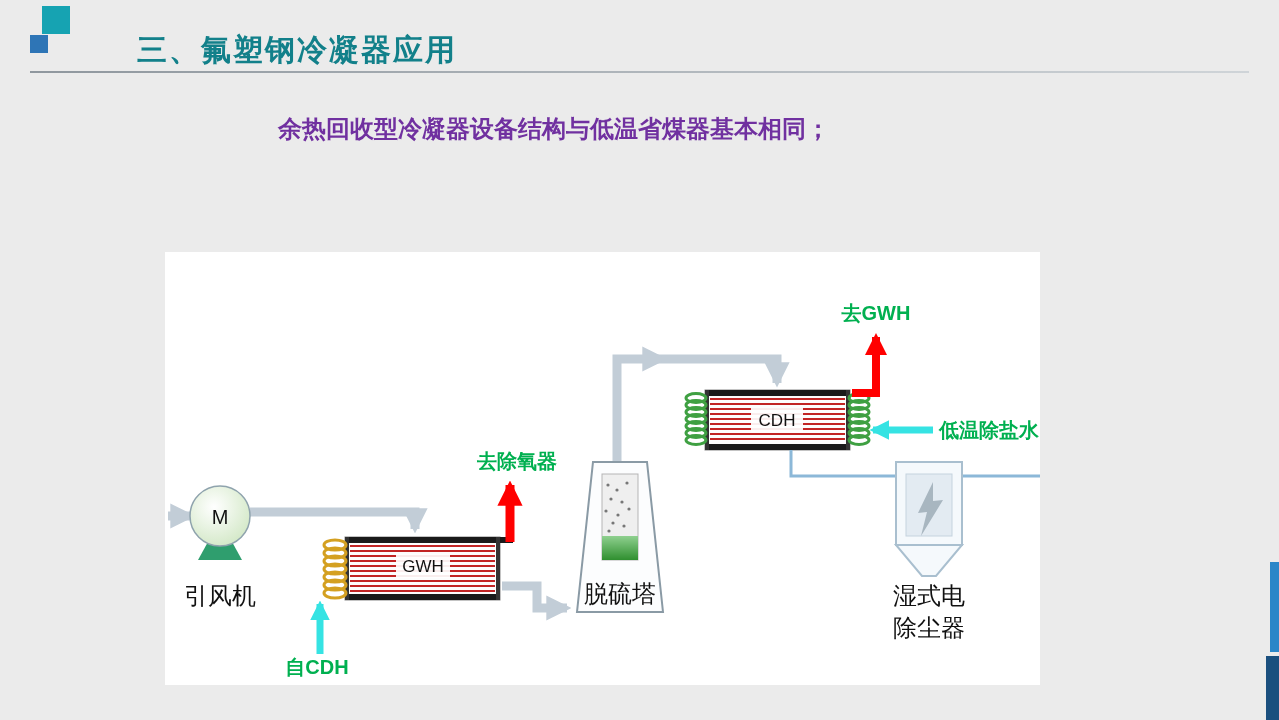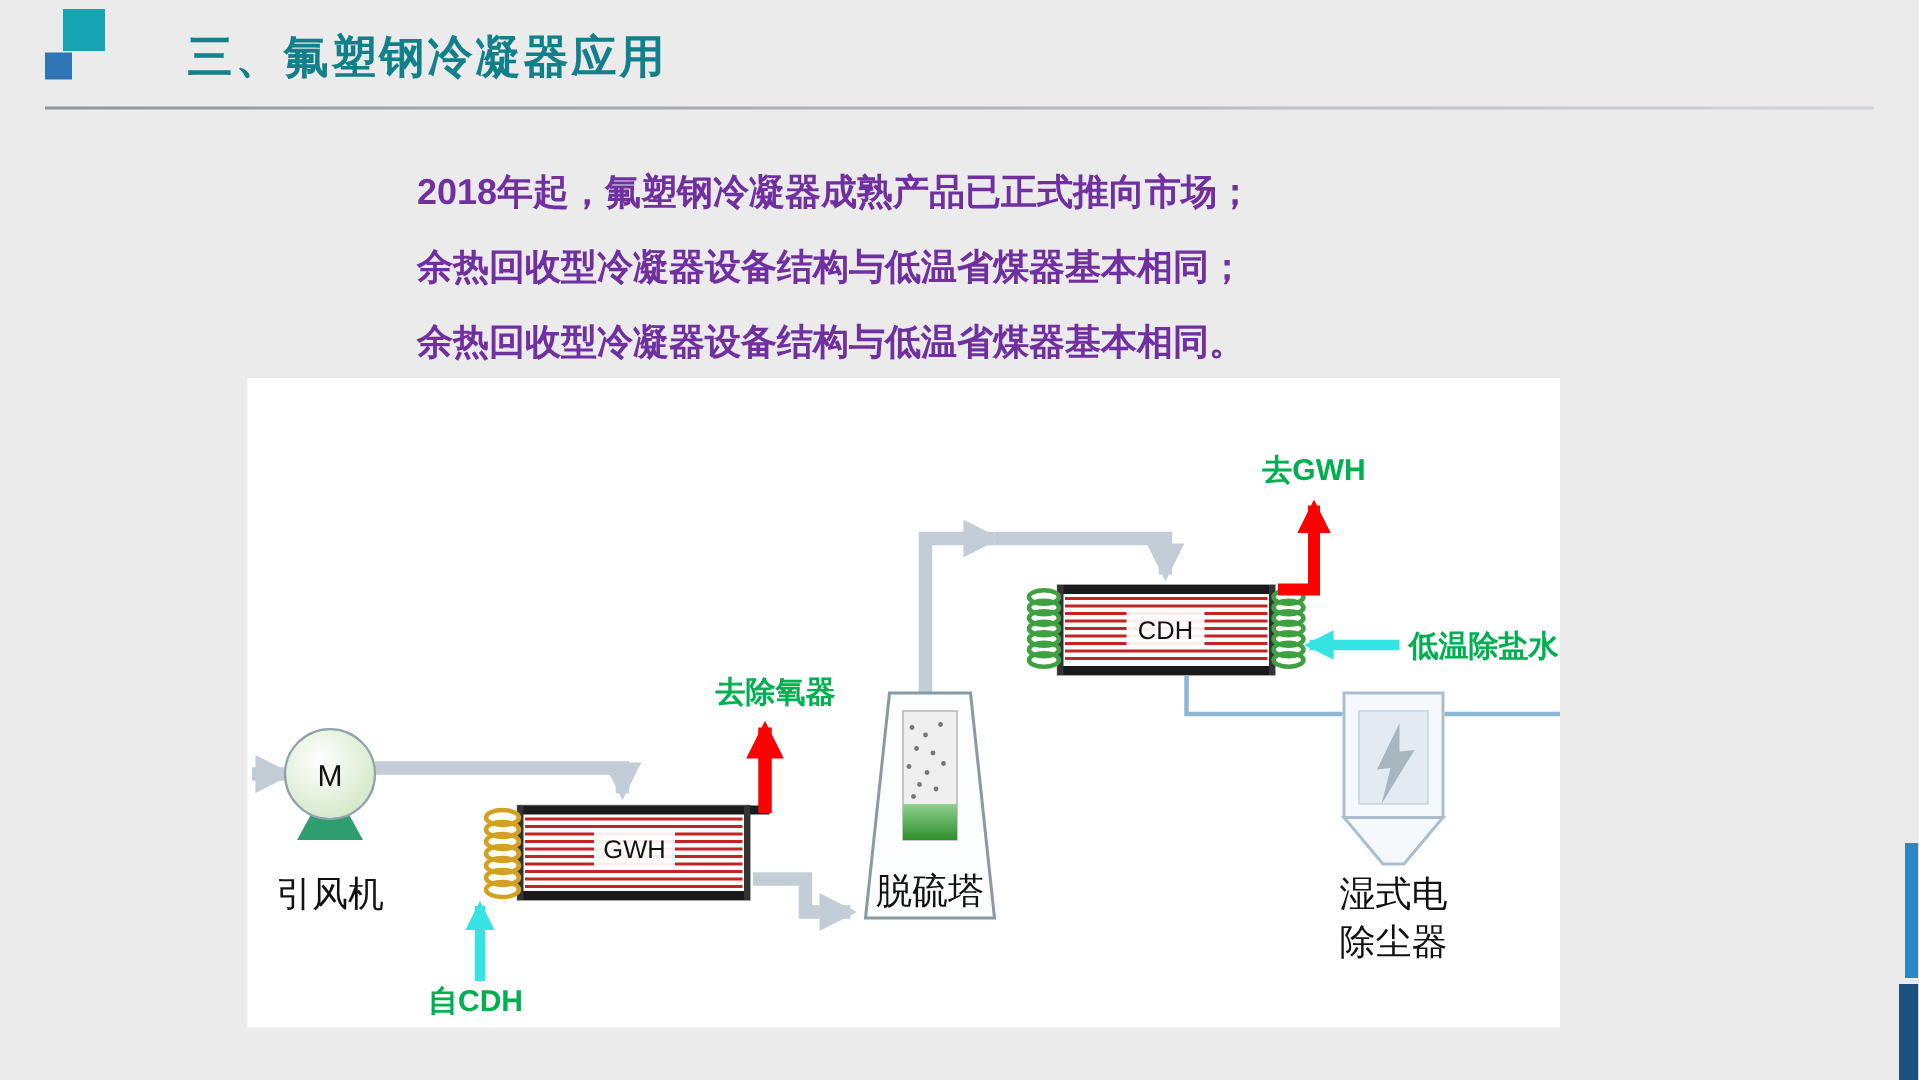--- a/index.html
+++ b/index.html
@@ -1,19 +1,19 @@
 <!DOCTYPE html>
 <html><head>
 <meta charset="utf-8">
 <style>
   html,body{margin:0;padding:0;background:#ebebeb;}
   .slide{position:relative;width:1279px;height:720px;background:#ebebeb;font-family:"Liberation Sans",sans-serif;overflow:hidden;}
   .deco-teal{position:absolute;left:42px;top:6px;width:28px;height:28px;background:#16a3b2;}
   .deco-blue{position:absolute;left:30px;top:35px;width:18px;height:18px;background:#2e75b6;}
-  .title{position:absolute;left:125px;top:18px;margin:0;font-size:30px;font-weight:bold;color:#12808a;letter-spacing:2px;}
+  .title{position:absolute;left:125px;top:18px;margin:12px;font-size:30px;font-weight:bold;color:#12808a;letter-spacing:2px;}
   .divider{position:absolute;left:30px;top:71px;width:1219px;height:2px;background:linear-gradient(90deg,#8f979e,#cfd4d8);}
   .body-text{position:absolute;left:278px;top:104px;}
   .body-text p{margin:0;font-size:24px;font-weight:bold;color:#7030a0;line-height:50px;white-space:nowrap;}
   .diagram-panel{position:absolute;left:165px;top:252px;width:875px;height:433px;background:#ffffff;}
   .edge-bar-light{position:absolute;right:0;top:562px;width:9px;height:90px;background:#2b86c8;}
   .edge-bar-dark{position:absolute;right:0;top:656px;width:13px;height:64px;background:#1a4f7e;}
   svg text{font-family:"Liberation Sans",sans-serif;}
   .lblG{fill:#00b050;font-size:20px;font-weight:bold;}
   .lblK{fill:#111111;font-size:24px;}
   .lblE{fill:#111111;font-size:17px;}
@@ -30,23 +30,21 @@
 
 <div class="slide">
 
   <div class="deco-teal"></div>
   <div class="deco-blue"></div>
 
   <h1 class="title">三、氟塑钢冷凝器应用</h1>
   <div class="divider"></div>
 
   <div class="body-text">
-    <p>2018年起，氟塑钢冷凝器成熟产品已正式推向市场；</p>
     <p>余热回收型冷凝器设备结构与低温省煤器基本相同；</p>
-    <p>余热回收型冷凝器设备结构与低温省煤器基本相同。</p>
   </div>
 
   <div class="diagram-panel">
     <svg width="875" height="433" viewBox="0 0 875 433">
       <defs>
         <marker id="ag" markerWidth="2.8" markerHeight="2.8" refX="2.3" refY="1.4" orient="auto">
           <path d="M0,0 L2.8,1.4 L0,2.8 Z" fill="#c2cdd7"></path>
         </marker>
         <marker id="ar" markerWidth="2.8" markerHeight="2.8" refX="2.3" refY="1.4" orient="auto">
           <path d="M0,0 L2.8,1.4 L0,2.8 Z" fill="#ff0000"></path>

